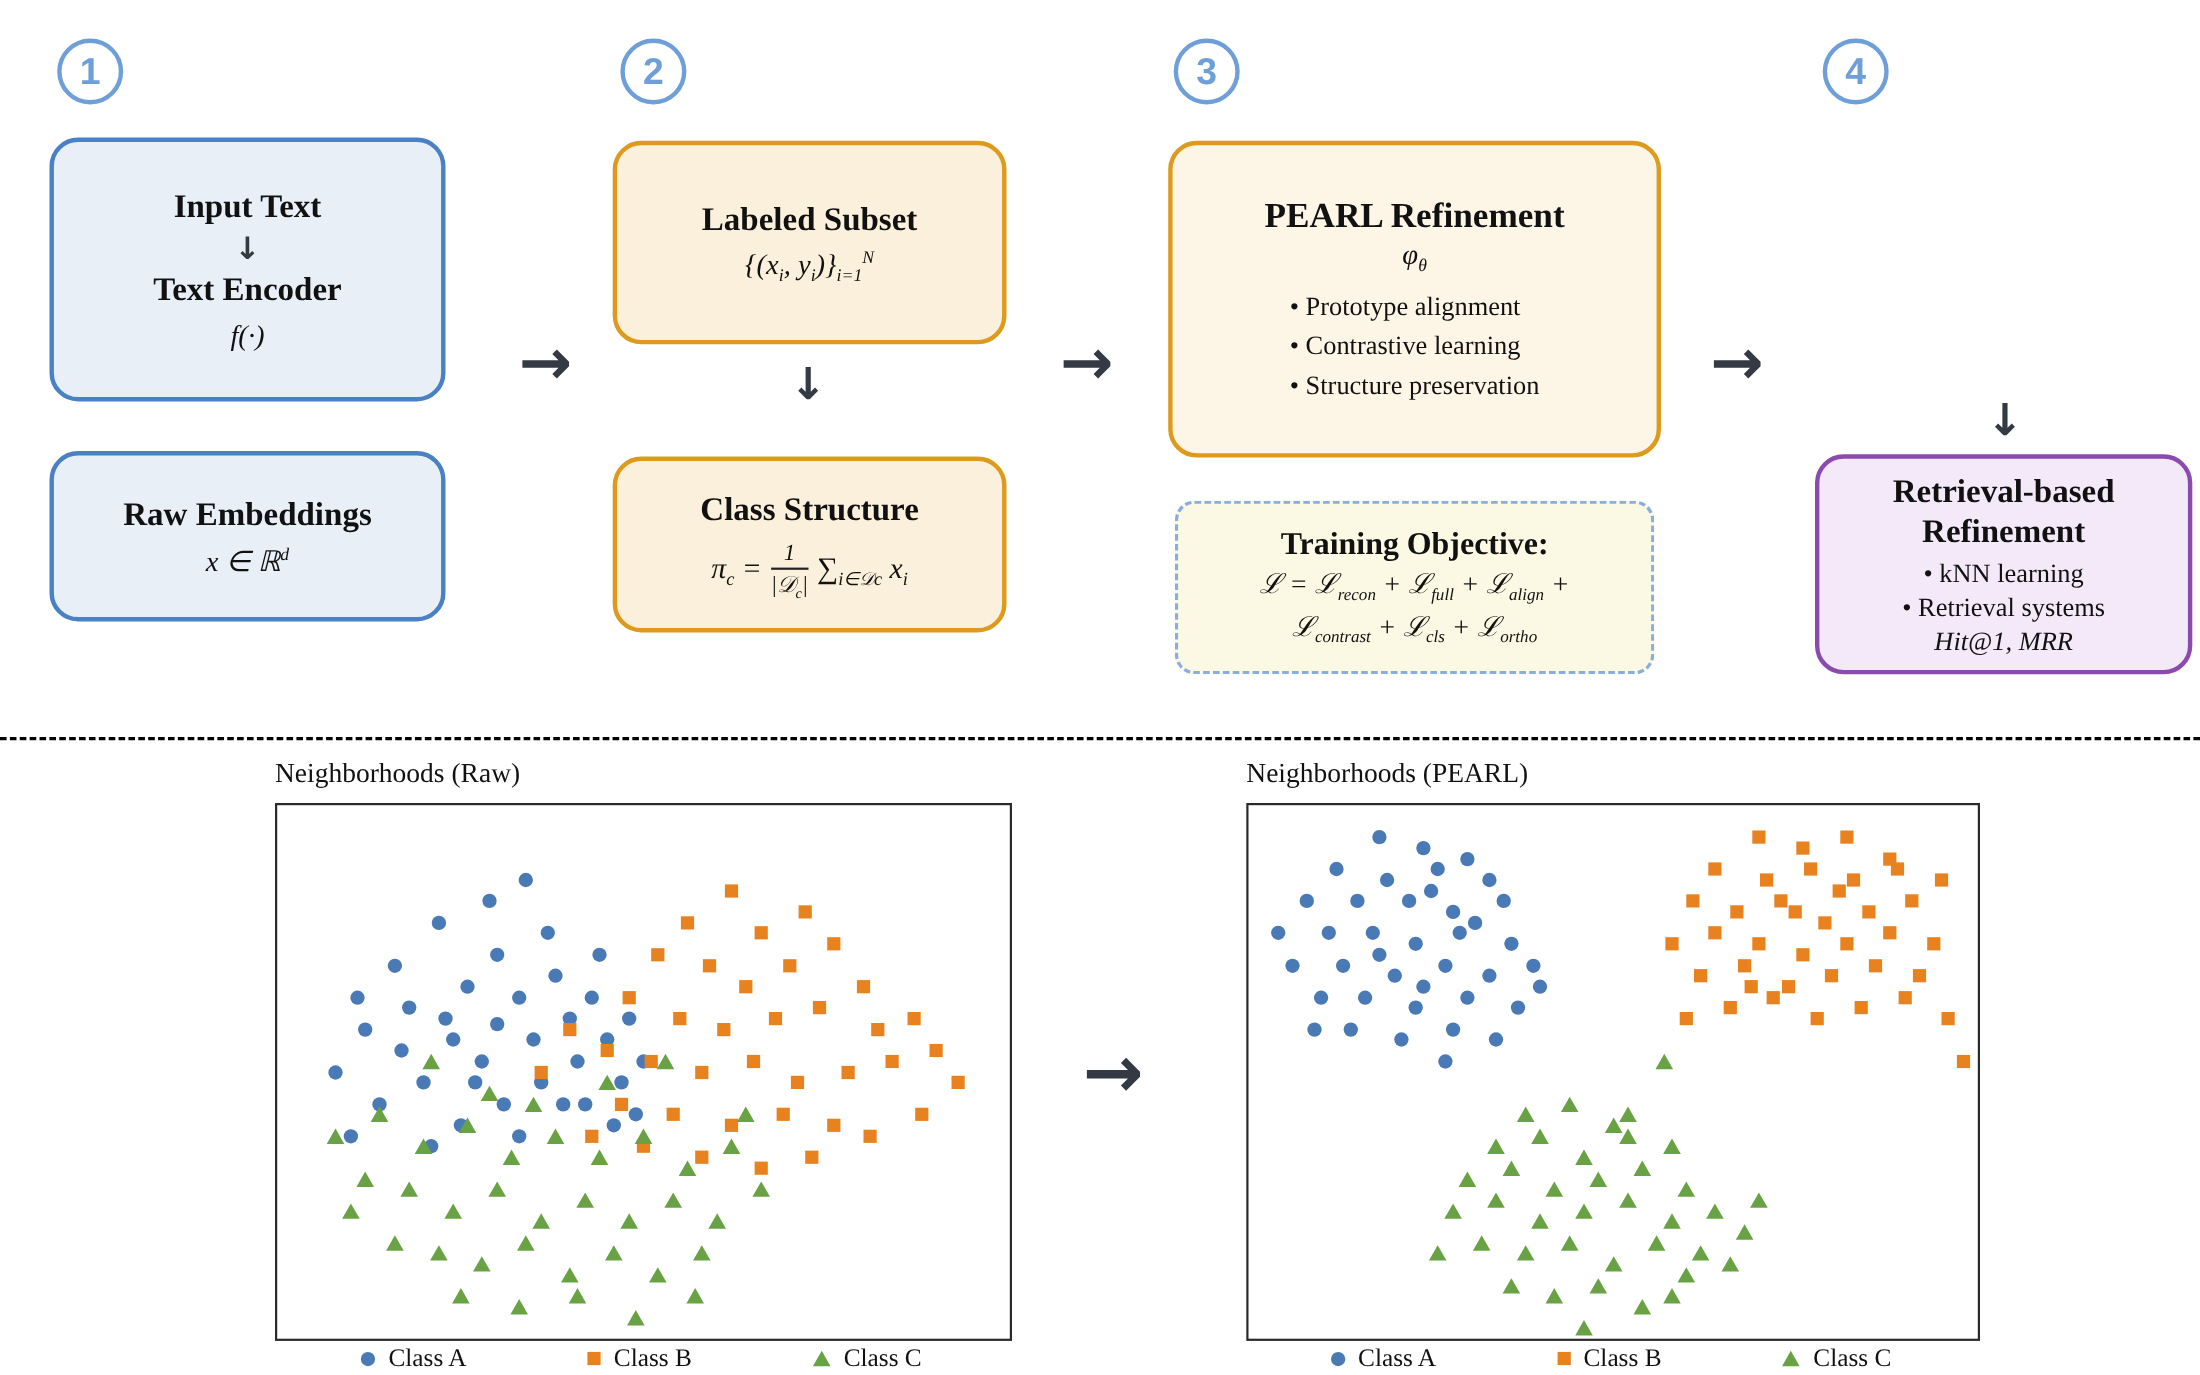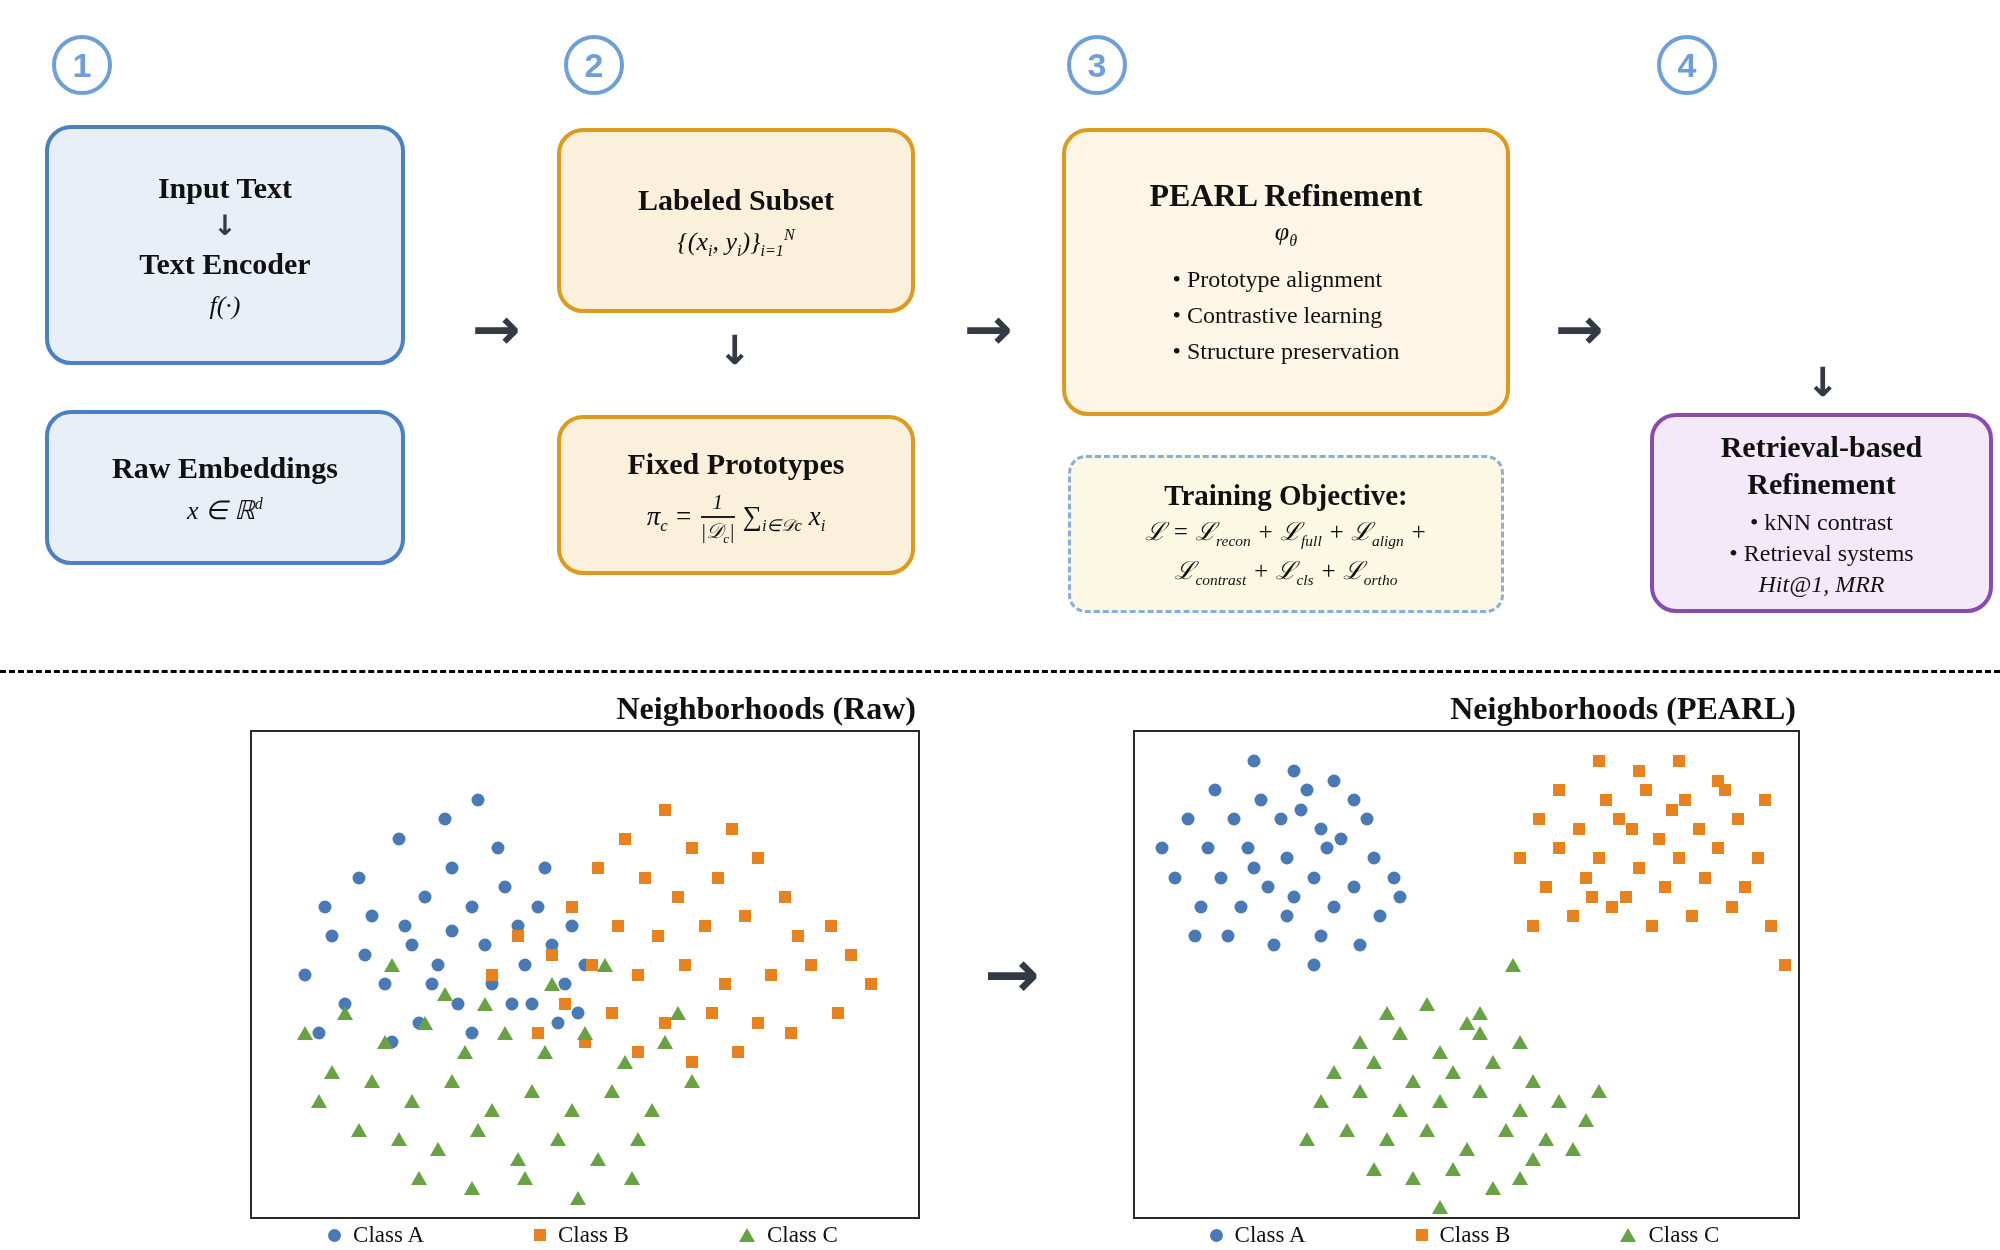--- a/index.html
+++ b/index.html
@@ -40,21 +40,21 @@
   .frac{display:inline-flex;flex-direction:column;align-items:center;margin:0 8px;}
   .frac .num{font-size:21px;line-height:1;padding-bottom:3px;}
   .frac .den{font-size:21px;line-height:1;border-top:2px solid #222;padding-top:3px;}
 
   .loss-line{font-style:italic;font-size:25px;line-height:1.5;}
 
   
   .divider{position:absolute;left:0;top:670px;width:2000px;border-top:3px dashed #000;}
 
   
-  .plot-title{position:absolute;font-size:32px;text-align:right;font-weight:bold;}
+  .plot-title{position:absolute;font-size:25px;text-align:left;}
   .plot-frame{position:absolute;border:2px solid #2a2a2a;background:#ffffff;}
   .marker{position:absolute;transform:translate(-50%,-50%);}
   .marker.circle{width:13px;height:13px;border-radius:50%;}
   .marker.square{width:12px;height:12px;}
   .marker.triangle{width:0;height:0;border-left:8px solid transparent;border-right:8px solid transparent;
                    border-bottom:14px solid #69a244;background:none !important;}
 
   .legend{position:absolute;display:flex;justify-content:center;gap:110px;align-items:center;}
   .legend-item{display:flex;align-items:center;gap:12px;}
   .legend-label{font-size:23px;}
@@ -89,21 +89,21 @@
   <div class="harrow" style="left:460px;top:300px;width:72px;text-align:center;">→</div>
 
   <div class="box orange" style="left:557px;top:128px;width:358px;height:185px;">
     <div class="btitle">Labeled Subset</div>
     <div class="bmath"><span>{(x</span><sub>i</sub><span>, y</span><sub>i</sub><span>)}</span><sub>i=1</sub><sup>N</sup></div>
   </div>
 
   <div class="darrow" style="left:718px;top:330px;">↓</div>
 
   <div class="box orange" style="left:557px;top:415px;width:358px;height:160px;">
-    <div class="btitle">Fixed Prototypes</div>
+    <div class="btitle">Class Structure</div>
     <div class="formula-row">
       <span><span>π</span><sub>c</sub><span> = </span></span>
       <span class="frac">
         <span class="num">1</span>
         <span class="den"><span>|𝒟</span><sub>c</sub><span>|</span></span>
       </span>
       <span><span>∑</span><sub>i∈𝒟c</sub><span> x</span><sub>i</sub></span>
     </div>
   </div>
 
@@ -126,21 +126,21 @@
   </div>
 
   <div class="harrow" style="left:1543px;top:300px;width:72px;text-align:center;">→</div>
 
 
   <div class="darrow" style="left:1806px;top:362px;">↓</div>
 
   <div class="box purple" style="left:1650px;top:413px;width:343px;height:200px;">
     <div class="btitle">Retrieval-based</div>
     <div class="btitle">Refinement</div>
-    <div class="bsmall" style="margin-top:4px;">• kNN contrast</div>
+    <div class="bsmall" style="margin-top:4px;">• kNN learning</div>
     <div class="bsmall">• Retrieval systems</div>
     <div class="metrics">Hit@1, MRR</div>
   </div>
 
   <div class="divider"></div>
 
   <div class="plot-title" style="left:250px;top:690px;width:666px;">Neighborhoods (Raw)</div>
   <div class="plot-frame" style="left:250px;top:730px;width:666px;height:485px;">
       <div class="marker circle" style="left: 16%; top: 30%; background: rgb(74, 122, 181);"></div>
       <div class="marker circle" style="left: 22%; top: 22%; background: rgb(74, 122, 181);"></div>

